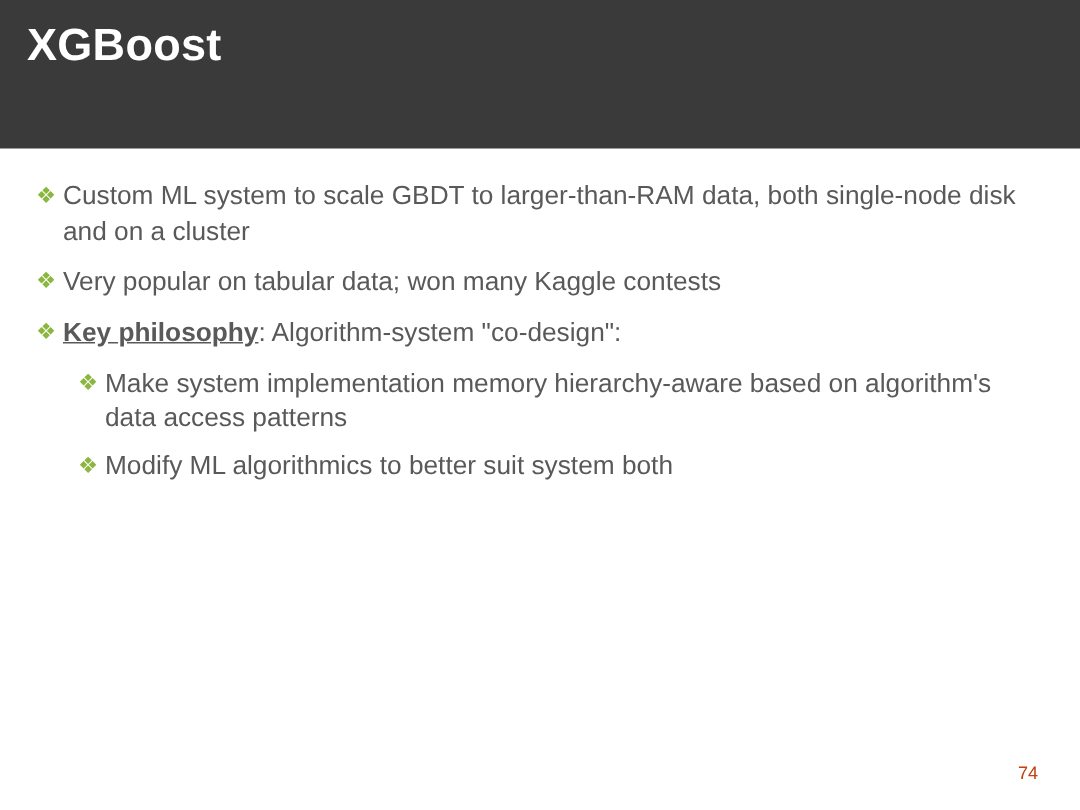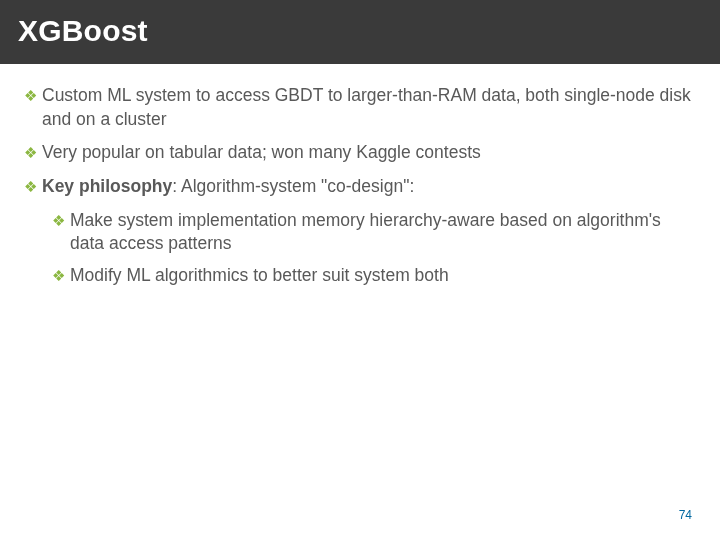--- a/index.html
+++ b/index.html
@@ -8,21 +8,21 @@
     height: 540px;
     font-family: Arial, Helvetica, sans-serif;
     background: #ffffff;
     position: relative;
     overflow: hidden;
   }
   .header {
     background: #3a3a3a;
     color: #ffffff;
     padding: 14px 18px 24px 18px;
-    height: 64px;
+    height: 99px;
   }
   .title {
     font-size: 30px;
     font-weight: bold;
     letter-spacing: 0.2px;
   }
   .content {
     padding: 20px 24px 0 24px;
     color: #595959;
     font-size: 17.5px;
@@ -44,44 +44,45 @@
     flex: 1;
   }
   .sub-list {
     padding-left: 28px;
     margin-top: 4px;
   }
   .sub-list .bullet-item {
     margin-bottom: 8px;
   }
   .underline {
+    text-decoration: underline;
   }
   .bold {
     font-weight: bold;
   }
   .page-number {
     position: absolute;
     bottom: 18px;
     right: 28px;
     font-size: 12px;
-    color: #0369a1;
+    color: #c2410c;
   }
 </style>
 </head>
 <body>
 
 <div class="header">
   <div class="title">XGBoost</div>
 </div>
 
 <div class="content">
 
   <div class="bullet-item">
     <span class="bullet-icon">❖</span>
-    <span class="bullet-text">Custom ML system to access GBDT to larger-than-RAM data, both single-node disk and on a cluster</span>
+    <span class="bullet-text">Custom ML system to scale GBDT to larger-than-RAM data, both single-node disk and on a cluster</span>
   </div>
 
   <div class="bullet-item">
     <span class="bullet-icon">❖</span>
     <span class="bullet-text">Very popular on tabular data; won many Kaggle contests</span>
   </div>
 
   <div class="bullet-item">
     <span class="bullet-icon">❖</span>
     <span class="bullet-text"><span class="bold underline">Key philosophy</span><span>: Algorithm-system "co-design":</span></span>

